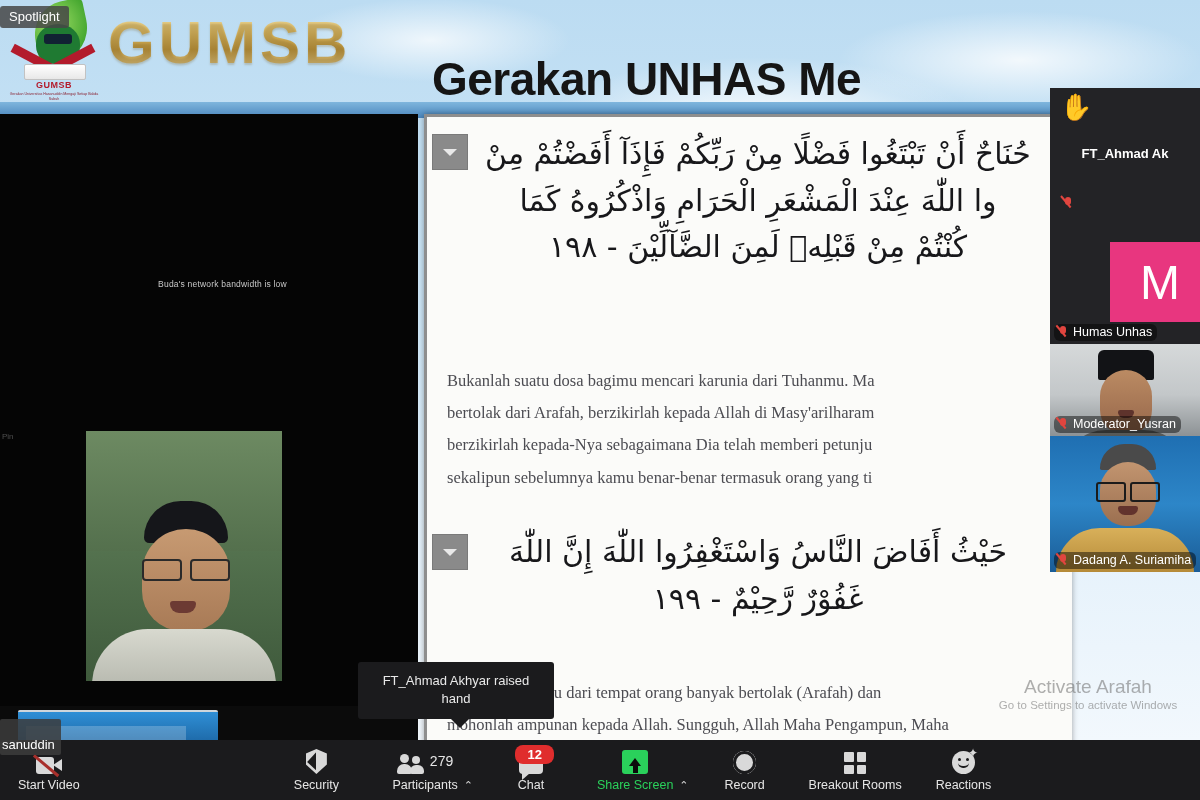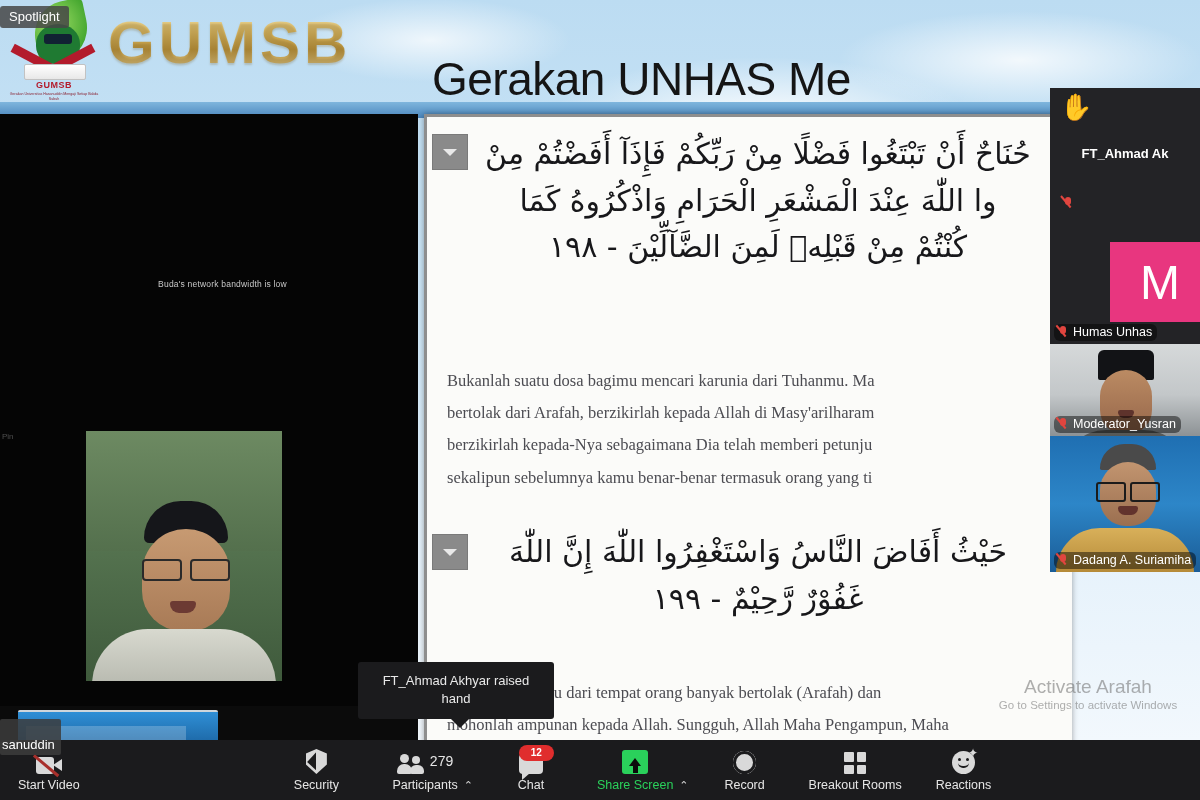--- a/index.html
+++ b/index.html
@@ -39,21 +39,21 @@
     font-size:9px; font-weight:bold; color:#b31b2c; letter-spacing:.5px; }
   .gumsb-logo .sub{ position:absolute; left:2px; top:90px; width:92px; text-align:center;
     font-size:3.6px; color:#8a2030; line-height:1.5; }
 
   .gumsb-word{ position:absolute; left:108px; top:8px; font-size:60px; font-weight:bold;
     letter-spacing:4px;
     background:linear-gradient(#f2e3b0 0%, #d9b863 35%, #b7903b 60%, #efe0ad 100%);
     -webkit-background-clip:text; background-clip:text; color:transparent;
     text-shadow:0 2px 2px rgba(120,90,30,.25); }
 
-  .banner-title{ position:absolute; left:432px; top:52px; font-size:46px; font-weight:normal;
+  .banner-title{ position:absolute; left:432px; top:52px; font-size:46px; font-weight:bold;
     color:#151515; white-space:nowrap; letter-spacing:-.5px; }
 
   
   .spotlight-pill{ position:absolute; left:0px; top:6px; z-index:40;
     background:rgba(70,70,70,.85); color:#fff; font-size:13px;
     padding:3px 9px 4px 9px; border-radius:3px; white-space:nowrap; }
 
   
   .doc-window{ position:absolute; left:424px; top:114px; width:648px; height:728px;
     background:#f7f7f5; border:3px solid #8e8e8e; border-right:none;
@@ -215,21 +215,21 @@
     background:#d9d9d9; border-radius:50%; }
   .ico-people .p2b{ position:absolute; left:13px; top:11px; width:14px; height:9px;
     background:#d9d9d9; border-radius:6px 6px 2px 2px; }
   .pcount{ color:#e6e6e6; font-size:14px; margin-left:5px; align-self:center; }
 
   .ico-chat{ width:24px; height:20px; background:#d9d9d9; border-radius:4px;
     position:relative; }
   .ico-chat:after{ content:""; position:absolute; left:3px; bottom:-6px; width:0; height:0;
     border-top:7px solid #d9d9d9; border-right:8px solid transparent; }
   .badge{ position:absolute; right:-11px; top:-9px; background:#e02d2d; color:#fff;
-    font-size:10px; line-height:1; padding:3px 12px; border-radius:8px; min-width:18px;
+    font-size:13px; line-height:1; padding:3px 12px; border-radius:8px; min-width:18px;
     text-align:center; font-weight:bold; }
 
   .ico-share{ width:26px; height:24px; background:#2ad15b; border-radius:3px;
     display:flex; align-items:center; justify-content:center; }
   .ico-share i{ width:0; height:0; border-left:6px solid transparent;
     border-right:6px solid transparent; border-bottom:8px solid #0c0c0c; display:block;
     position:relative; }
   .ico-share i:after{ content:""; position:absolute; left:-2.5px; top:8px; width:5px;
     height:7px; background:#0c0c0c; }
   .share-lbl{ color:#2ad15b !important; }

